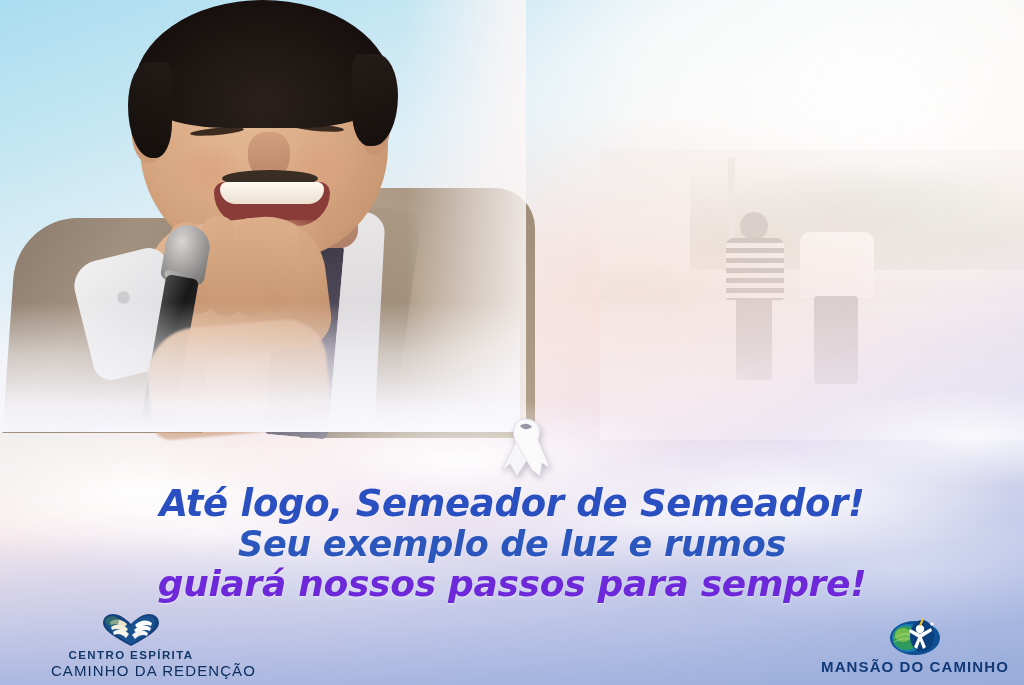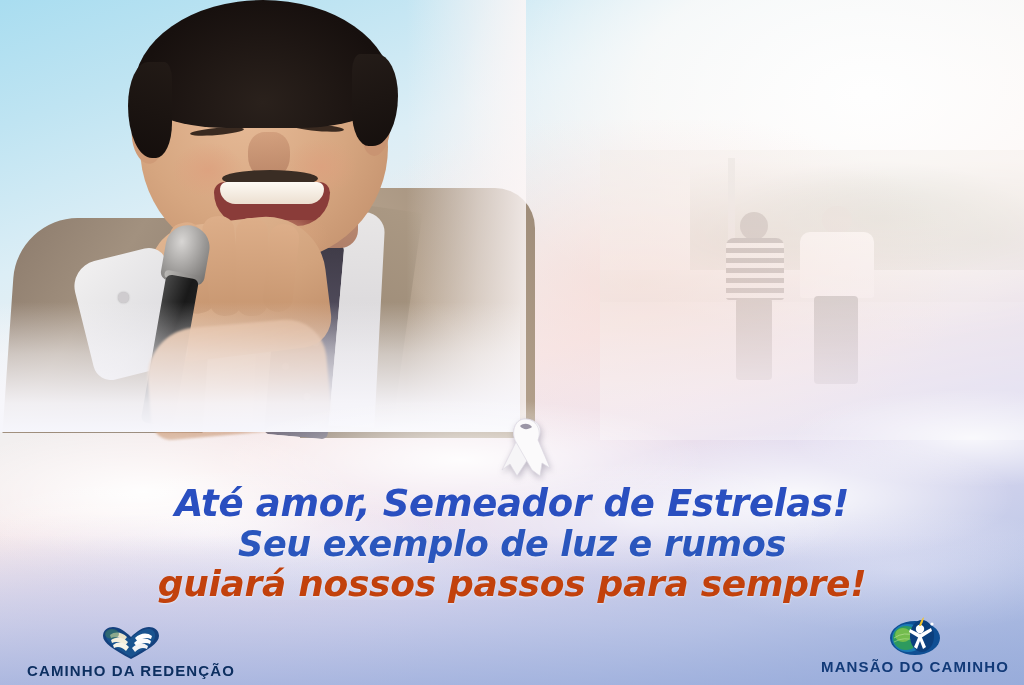--- a/index.html
+++ b/index.html
@@ -265,33 +265,33 @@
   .headline {
     position:absolute; left:0; right:0; top:484px;
     text-align:center;
     font-family:"DejaVu Sans", sans-serif;
     font-style:italic; font-weight:bold;
     line-height:40px;
     letter-spacing:-.3px;
   }
   .hl1 { display:block; font-size:37px; color:#2a4fc0; text-shadow:0 1px 2px rgba(255,255,255,.5); }
   .hl2 { display:block; font-size:35px; color:#2a56bd; text-shadow:0 1px 2px rgba(255,255,255,.5); }
-  .hl3 { display:block; font-size:36px; color:#c2410c; text-shadow:0 1px 2px rgba(255,255,255,.5); }
+  .hl3 { display:block; font-size:36px; color:#6d28d9; text-shadow:0 1px 2px rgba(255,255,255,.5); }
 
   
   .logo-left  { position:absolute; left:6px;  bottom:6px;  width:250px; text-align:center; }
   .logo-right { position:absolute; right:4px; bottom:10px; width:210px; text-align:center; }
   .logo-mark { display:block; margin:0 auto 2px; }
   .logo-l-t1 {
     display:block; font-size:11.5px; font-weight:bold; color:#12386a;
     letter-spacing:1.4px; line-height:13px;
   }
   .logo-l-t2 {
-    display:block; font-size:15px; font-weight:bold; color:#0d2f60;
-    letter-spacing:1.1px; line-height:17px;
+    display:block; font-size:15px; font-weight:normal; color:#0d2f60;
+    letter-spacing:1.1px; line-height:17px;text-align:right;
   }
   .logo-r-t1 {
     display:block; font-size:15px; font-weight:bold; color:#123a78;
     letter-spacing:1.1px; line-height:17px;
   }
 </style>
 </head>
 <body>
 
 <div id="poster">
@@ -373,37 +373,38 @@
   <div class="bottom-haze"></div>
 
 
   <svg class="ribbon" viewBox="0 0 66 72">
     <path d="M33 7 C44 7 50 14 48 22 L34 50 L25 64 L18 52 L10 58 L24 30 C19 22 22 7 33 7 Z" fill="#f6f5f7" stroke="#dcd9e2" stroke-width="0.7"></path>
     <path d="M33 7 C22 7 19 22 24 30 L40 58 L48 64 L50 51 L58 56 L46 28 C50 18 44 7 33 7 Z" fill="#fbfafb" stroke="#dcd9e2" stroke-width="0.7"></path>
     <path d="M28 14 C31 11 37 11 40 15 C36 18 31 18 28 14 Z" fill="#9b96a6"></path>
   </svg>
 
   <div class="headline">
-    <span class="hl1">Até amor, Semeador de Estrelas!</span>
+    <span class="hl1">Até logo, Semeador de Semeador!</span>
     <span class="hl2">Seu exemplo de luz e rumos</span>
     <span class="hl3">guiará nossos passos para sempre!</span>
   </div>
 
   <div class="logo-left">
     <svg class="logo-mark" width="58" height="34" viewBox="0 0 58 34">
       <path d="M29 33 C12 24 1 17 1 10 C1 4 6 1 11 1 C17 1 23 5 29 11 C35 5 41 1 47 1 C52 1 57 4 57 10 C57 17 46 24 29 33 Z" fill="#14417e"></path>
       <path d="M29 31 C15 23 5 17 4 11 C3 6 7 3 11 4 C16 5 22 8 28 13 C33 8 39 4 45 3 C50 2 54 6 53 11 C52 17 43 23 29 31 Z" fill="#1b5a96" opacity="0.75"></path>
       <path d="M8 9 C13 5 20 6 25 11 L22 15 C18 11 13 10 9 12 Z" fill="#e9e2c8"></path>
       <path d="M9 14 C14 10 21 11 26 16 L23 20 C19 16 14 15 10 17 Z" fill="#f3eedb"></path>
       <path d="M11 19 C16 15 22 16 27 21 L24 25 C20 21 16 20 12 22 Z" fill="#f7f4e8"></path>
       <path d="M50 10 C45 6 38 7 33 12 L36 16 C40 12 45 11 49 13 Z" fill="#ffffff"></path>
       <path d="M49 15 C44 11 37 12 32 17 L35 21 C39 17 44 16 48 18 Z" fill="#fbfbfb"></path>
       <path d="M46 20 C41 16 35 17 30 22 L33 26 C37 22 41 21 45 23 Z" fill="#f2f2f4"></path>
       <ellipse cx="10" cy="8" rx="7" ry="5" fill="#3f7a5c" opacity="0.55"></ellipse>
     </svg>
+    <span class="logo-l-t1">CENTRO ESPÍRITA</span>
     <span class="logo-l-t2">CAMINHO DA REDENÇÃO</span>
   </div>
 
   <div class="logo-right">
     <svg class="logo-mark" width="54" height="40" viewBox="0 0 54 40">
       <ellipse cx="27" cy="22" rx="25" ry="17" fill="#0f4f94"></ellipse>
       <ellipse cx="20" cy="22" rx="16" ry="14" fill="#1b7bb5"></ellipse>
       <ellipse cx="18" cy="22" rx="13" ry="12" fill="#2e9a5e"></ellipse>
       <ellipse cx="15" cy="19" rx="8" ry="7" fill="#7fc24a" opacity="0.85"></ellipse>
       <path d="M6 22 q10 -7 22 -2" stroke="#bfe3a0" stroke-width="1" fill="none" opacity=".6"></path>

